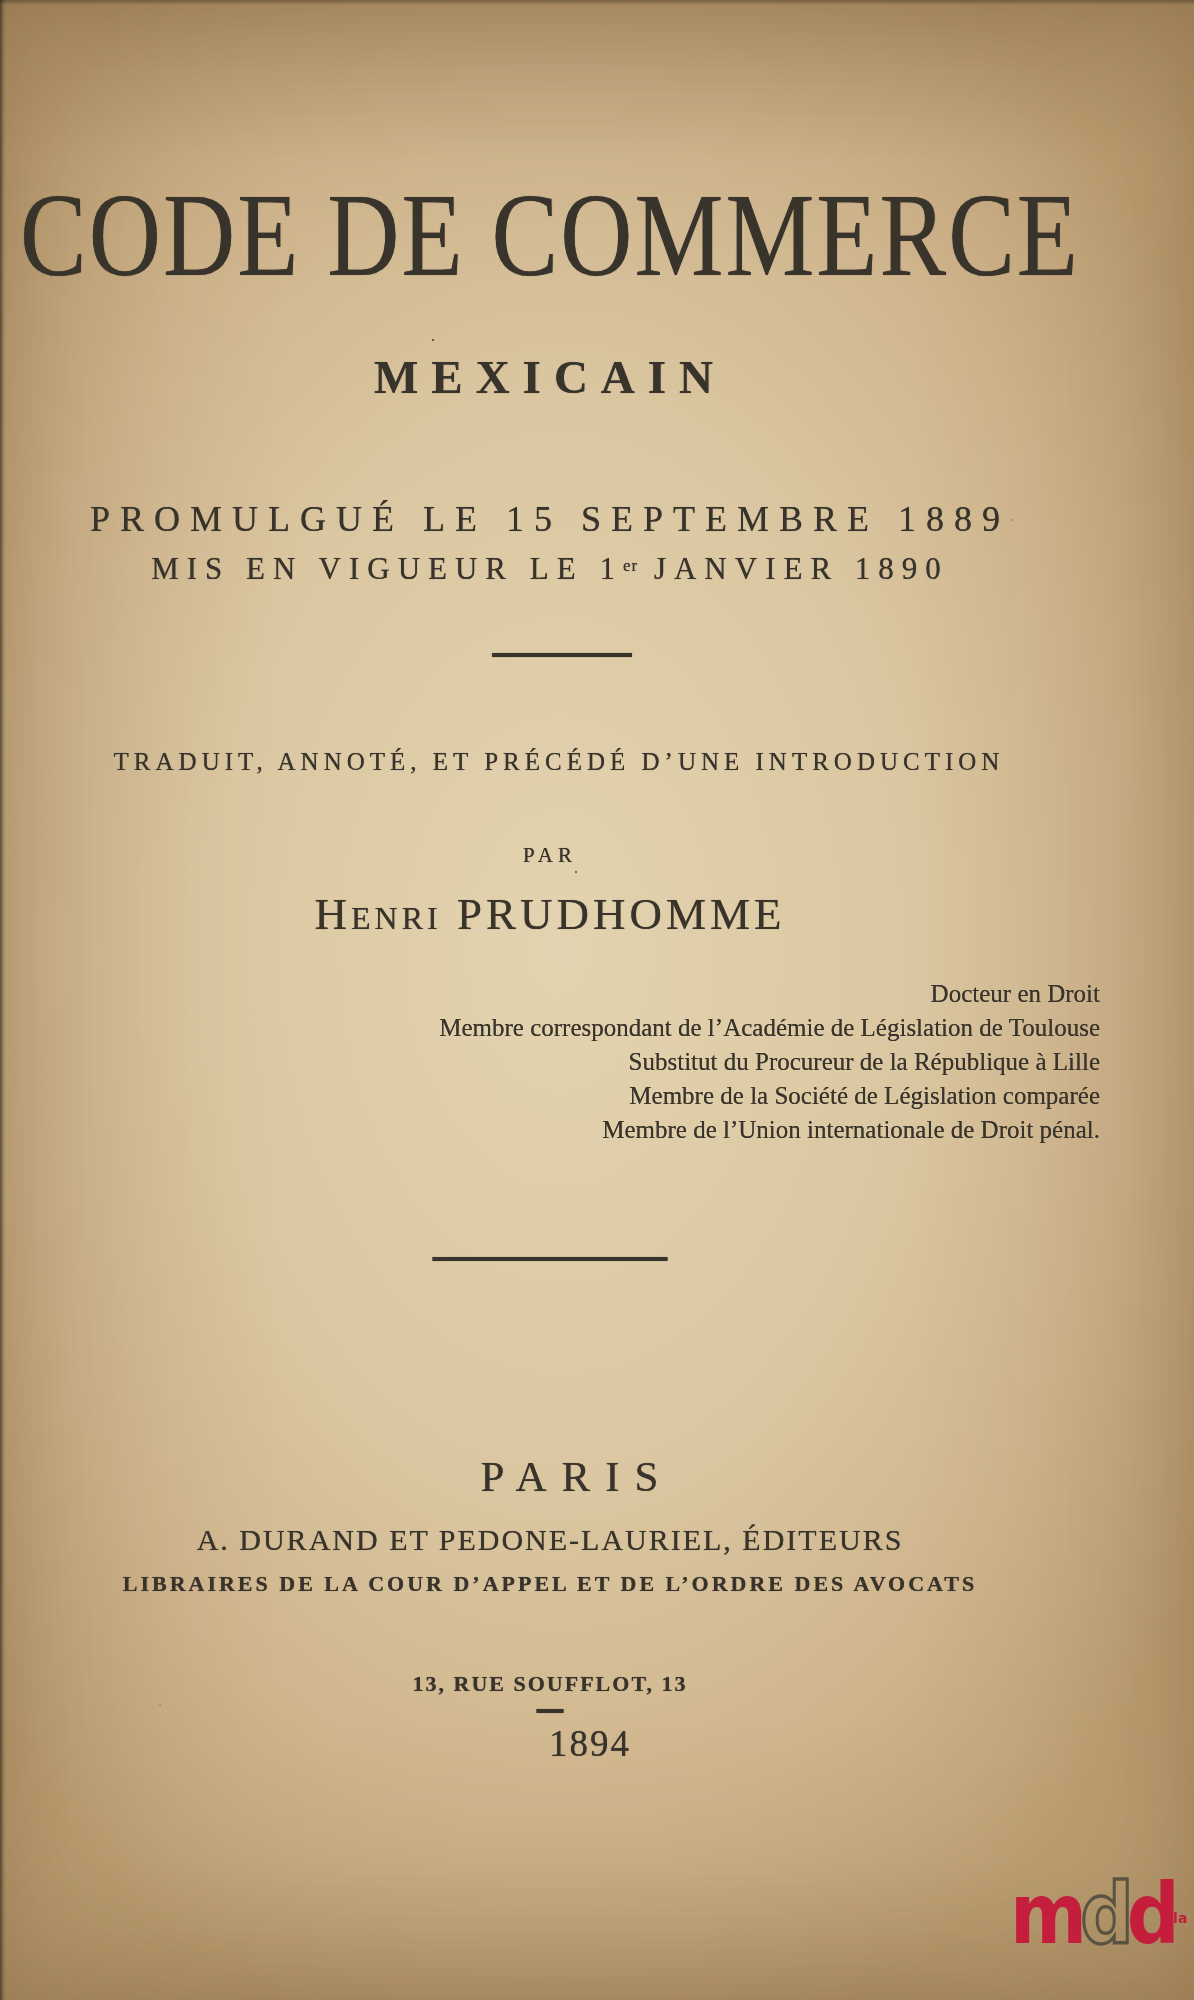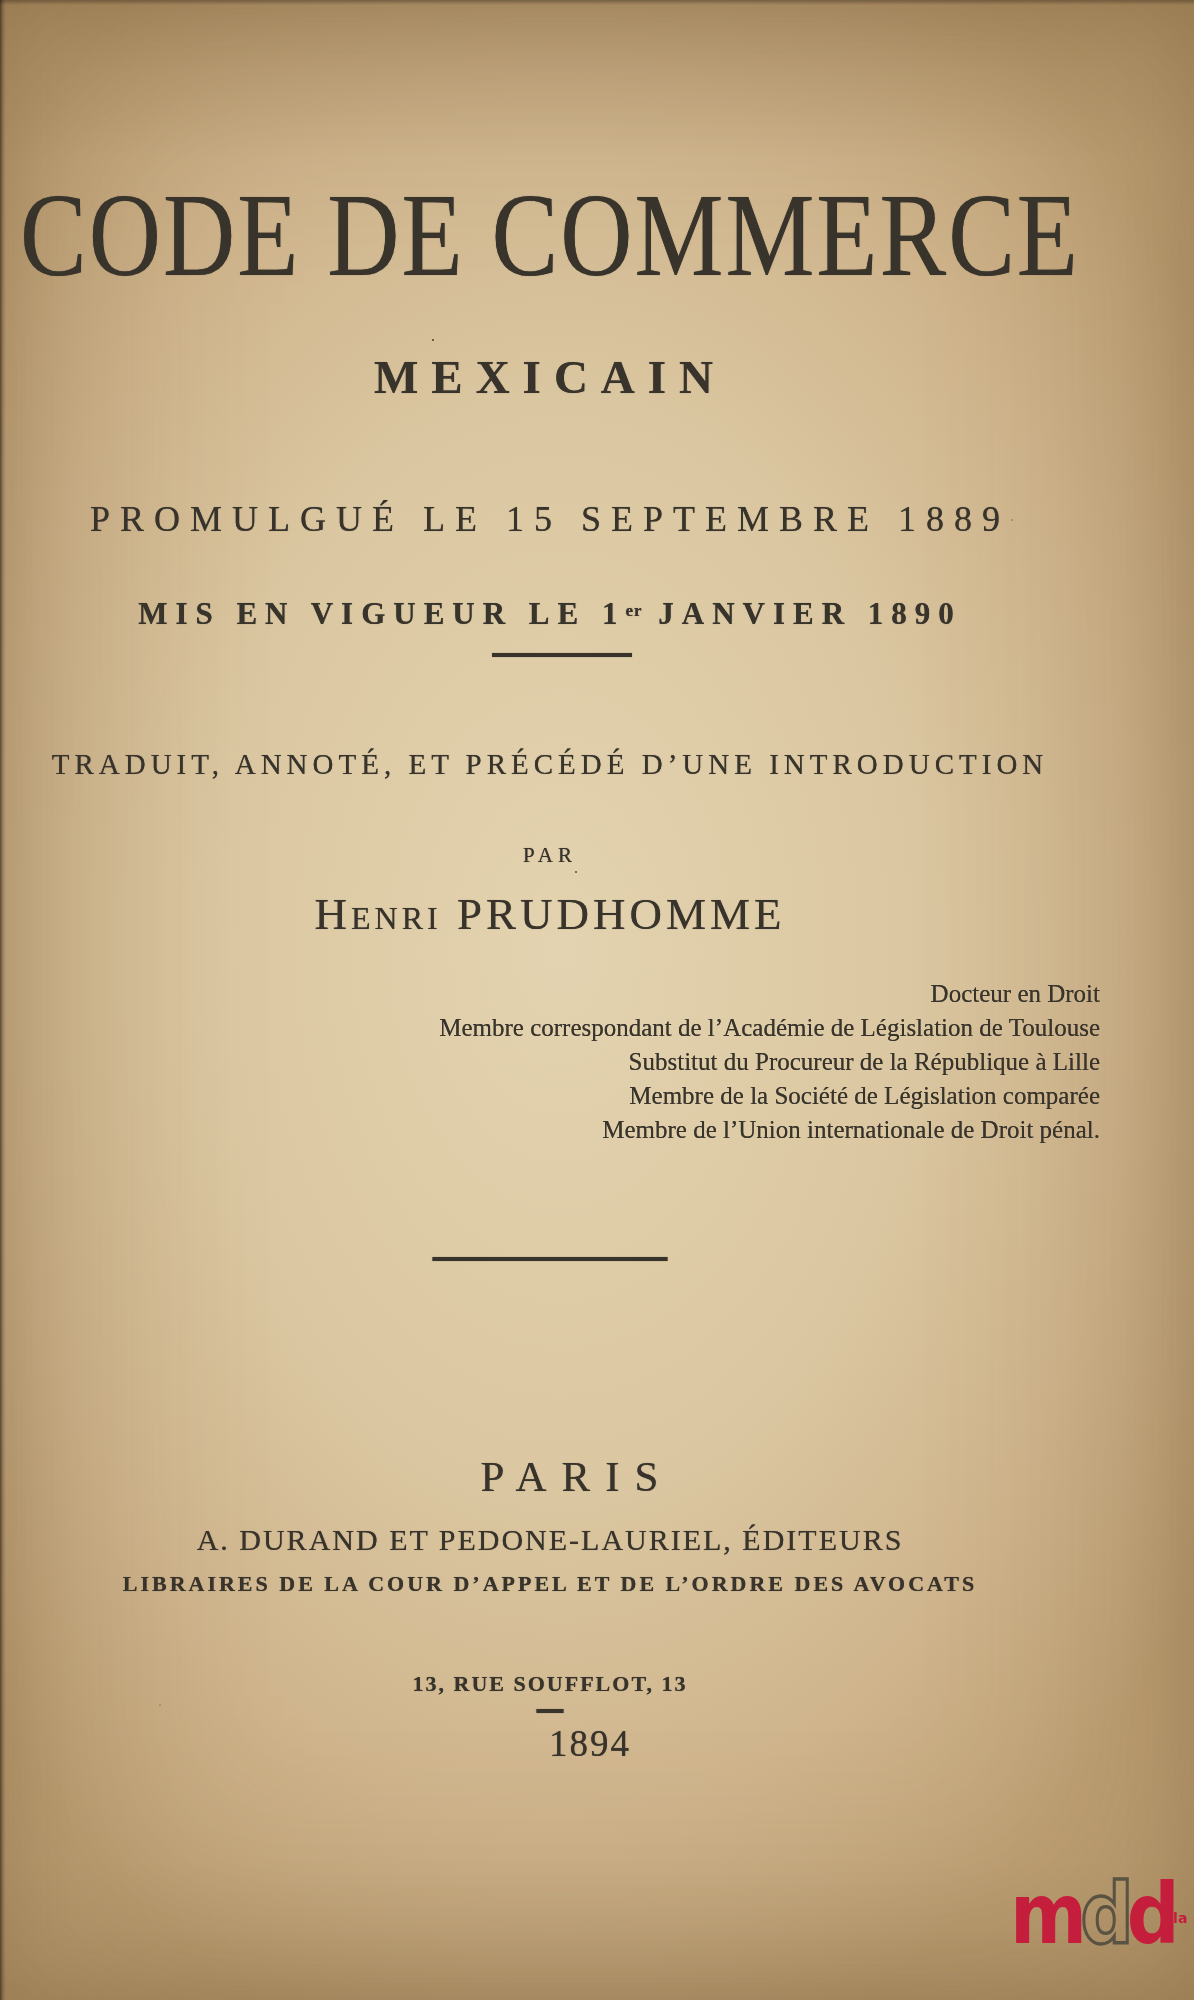--- a/index.html
+++ b/index.html
@@ -54,26 +54,26 @@
   .content{position:absolute;left:0;top:0;width:1100px;height:1916px;color:#38342c;}
   .line{position:absolute;width:100%;text-align:center;white-space:nowrap;
         text-shadow:0 0 .7px rgba(56,52,44,.85);}
 
   .main-title{
     top:168px;font-size:100px;letter-spacing:2px;font-weight:400;
     transform:scaleY(1.18);transform-origin:center top;
   }
   .sub-title{top:350px;font-size:47px;font-weight:700;letter-spacing:13px;}
   .promulgation{top:470px;font-size:36px;letter-spacing:10px;margin-top:28px;}
-  .effective{top:551px;font-size:31px;letter-spacing:8px;font-weight:700;margin-top:45px;}
+  .effective{top:551px;font-size:31px;letter-spacing:8px;font-weight:400;}
   .effective .sup{font-size:.55em;vertical-align:.45em;letter-spacing:1px;}
   .hrule{position:absolute;background:#38342c;box-shadow:0 0 1px rgba(56,52,44,.8);}
   .rule1{top:653px;left:calc(50% + 12px);transform:translateX(-50%);width:140px;height:4px;}
   .rule2{top:1257px;left:50%;transform:translateX(-50%);width:235px;height:4px;}
-  .traduit{top:748px;font-size:29px;letter-spacing:5px;}
+  .traduit{top:748px;font-size:25px;letter-spacing:5px;padding-left:9px;}
   .par{top:843px;font-size:21px;letter-spacing:5px;}
   .author{top:888px;font-size:45px;letter-spacing:4px;font-variant:small-caps;}
   .credentials{position:absolute;top:977px;width:100%;text-align:right;}
   .credentials .cred{font-size:25px;line-height:34px;white-space:nowrap;
         text-shadow:0 0 .6px rgba(56,52,44,.8);}
   .city{top:1452px;font-size:43px;letter-spacing:15px;margin-left:27px;}
   .publisher{top:1523px;font-size:30px;letter-spacing:2px;}
   .publisher-sub{top:1571px;font-size:22px;letter-spacing:3px;font-weight:700;}
   .successor{top:1610px;font-family:"DejaVu Sans", sans-serif;font-size:36px;
              font-weight:700;letter-spacing:3px;color:#3b372f;}

